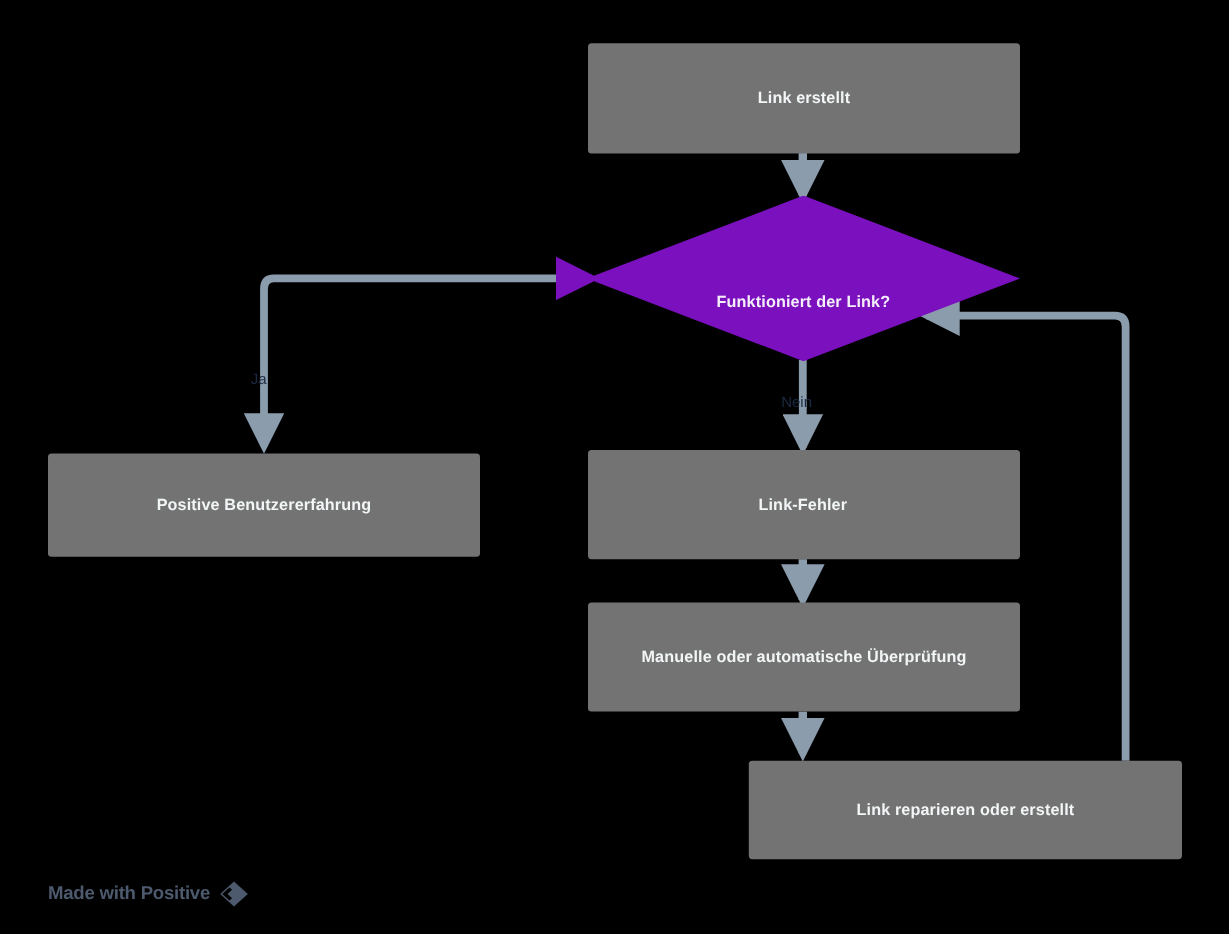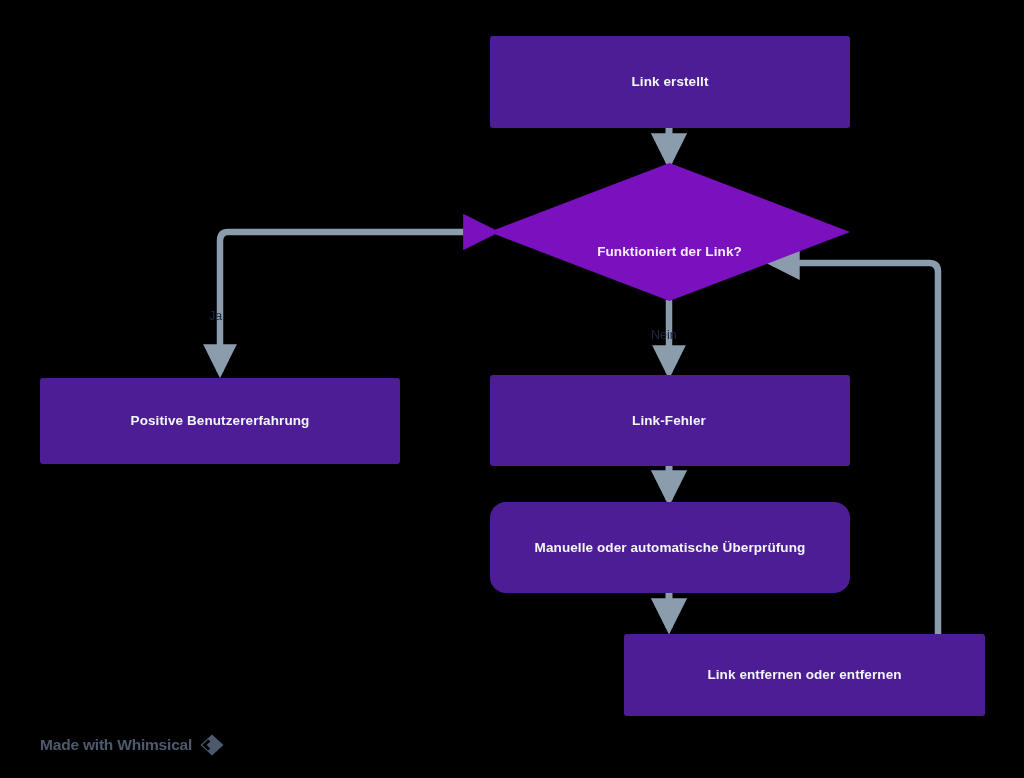--- a/index.html
+++ b/index.html
@@ -34,21 +34,21 @@
     justify-content: center;
     text-align: center;
     color: #f2f6f6;
     font-weight: bold;
     font-size: 13.5px;
     letter-spacing: 0.1px;
     line-height: 1.3;
     padding: 4px 14px;
   }
   .node.process {
-    background: #4c1d95;
+    background: #737373;
     border-radius: 3px;
   }
   .node.decision {
     background: transparent;
     border-radius: 0;
     color: #f4eefa;
   }
   .diamond-shape {
     position: absolute;
     left: 0;
@@ -132,33 +132,33 @@
   </div>
 
   <div class="node process" style="left:40px; top:378px; width:360px; height:86px;">
     <span class="node-label">Positive Benutzererfahrung</span>
   </div>
 
   <div class="node process" style="left:490px; top:375px; width:360px; height:91px;padding-left:12px;">
     <span class="node-label">Link-Fehler</span>
   </div>
 
-  <div class="node process" style="left:490px; top:502px; width:360px; height:91px;border-radius:16px;">
+  <div class="node process" style="left:490px; top:502px; width:360px; height:91px;">
     <span class="node-label">Manuelle oder automatische Überprüfung</span>
   </div>
 
   <div class="node process" style="left:624px; top:634px; width:361px; height:82px;">
-    <span class="node-label">Link entfernen oder entfernen</span>
+    <span class="node-label">Link reparieren oder erstellt</span>
   </div>
 
   <div class="edge-label" style="left:209px; top:309px;">Ja</div>
 
   <div class="edge-label" style="left:651px; top:328px;">Nein</div>
 
   <div id="watermark">
-    <span>Made with Whimsical</span>
+    <span>Made with Positive</span>
     <svg class="wm-logo" viewBox="0 0 26 24" xmlns="http://www.w3.org/2000/svg">
       <path d="M13 1.5 L24.5 12 L13 22.5 L1.5 12 Z" fill="#4d5a6e"></path>
       <path d="M9.2 6.5 L3.2 12 L9.2 17.5 L11.4 15.5 L7.6 12 L11.4 8.5 Z" fill="#000000"></path>
     </svg>
   </div>
 
 </div>
 
 </body></html>

